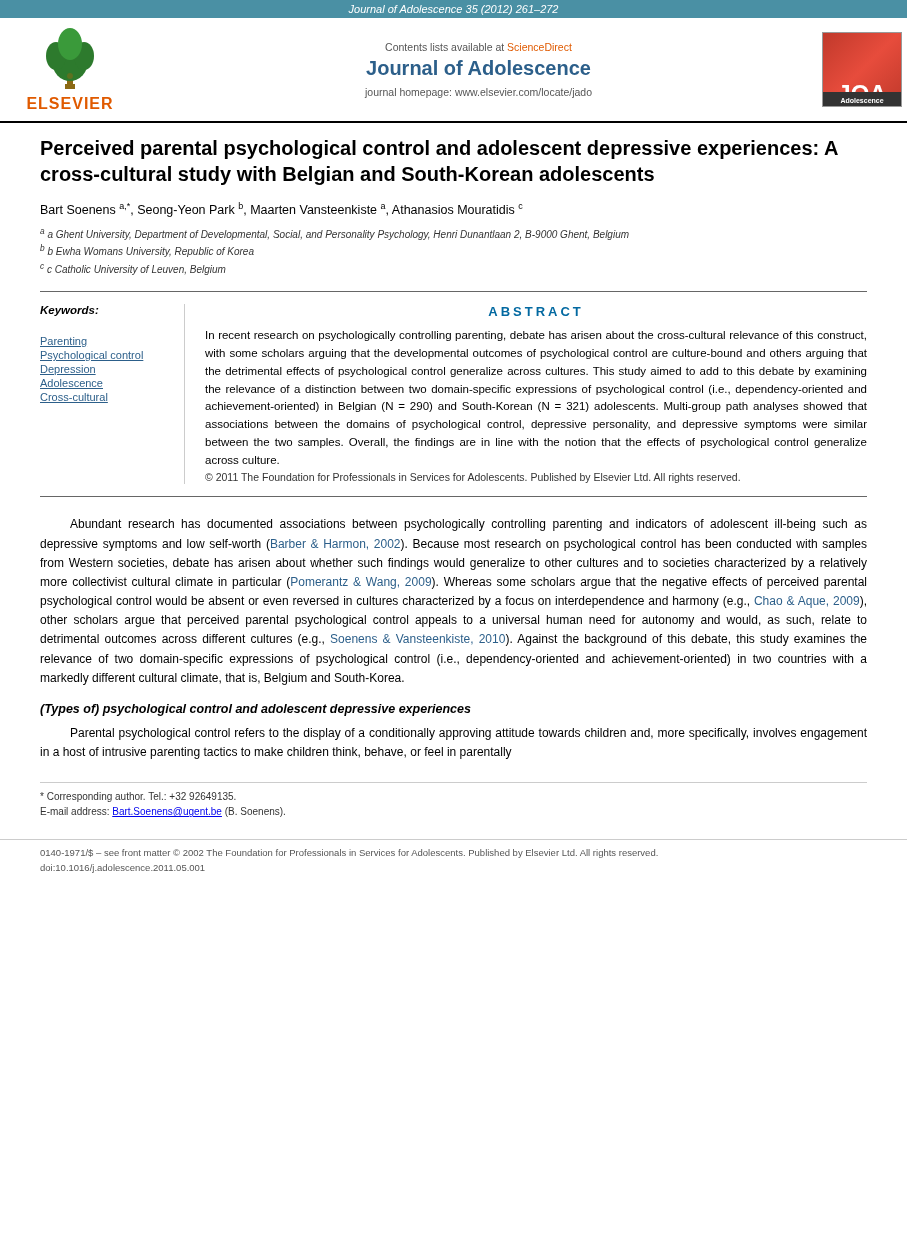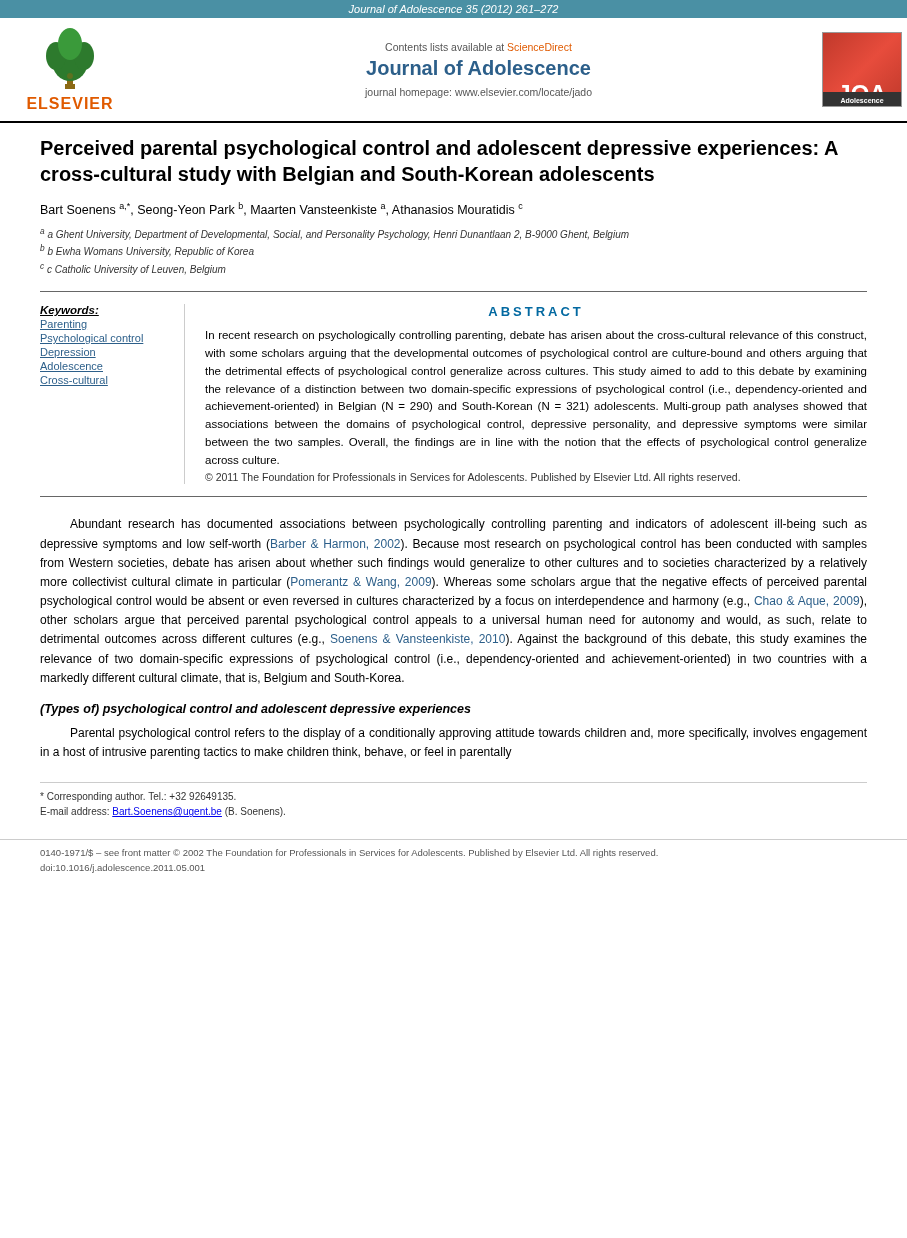--- a/index.html
+++ b/index.html
@@ -159,22 +159,21 @@
     .keywords-col {
       min-width: 145px;
       max-width: 155px;
       border-right: 1px solid #ccc;
       padding-right: 14px;
     }
     .keywords-col .kw-title {
       font-style: italic;
       font-weight: bold;
       font-size: 11.5px;
-      margin-bottom: 2px;
-      text-decoration: underline;
+      margin-bottom: 19px;
     }
     .keywords-col .kw-item {
       font-size: 11px;
       color: #2c5f8a;
       text-decoration: underline;
       display: block;
       margin-bottom: 2px;
       cursor: pointer;
     }
     .abstract-col {

